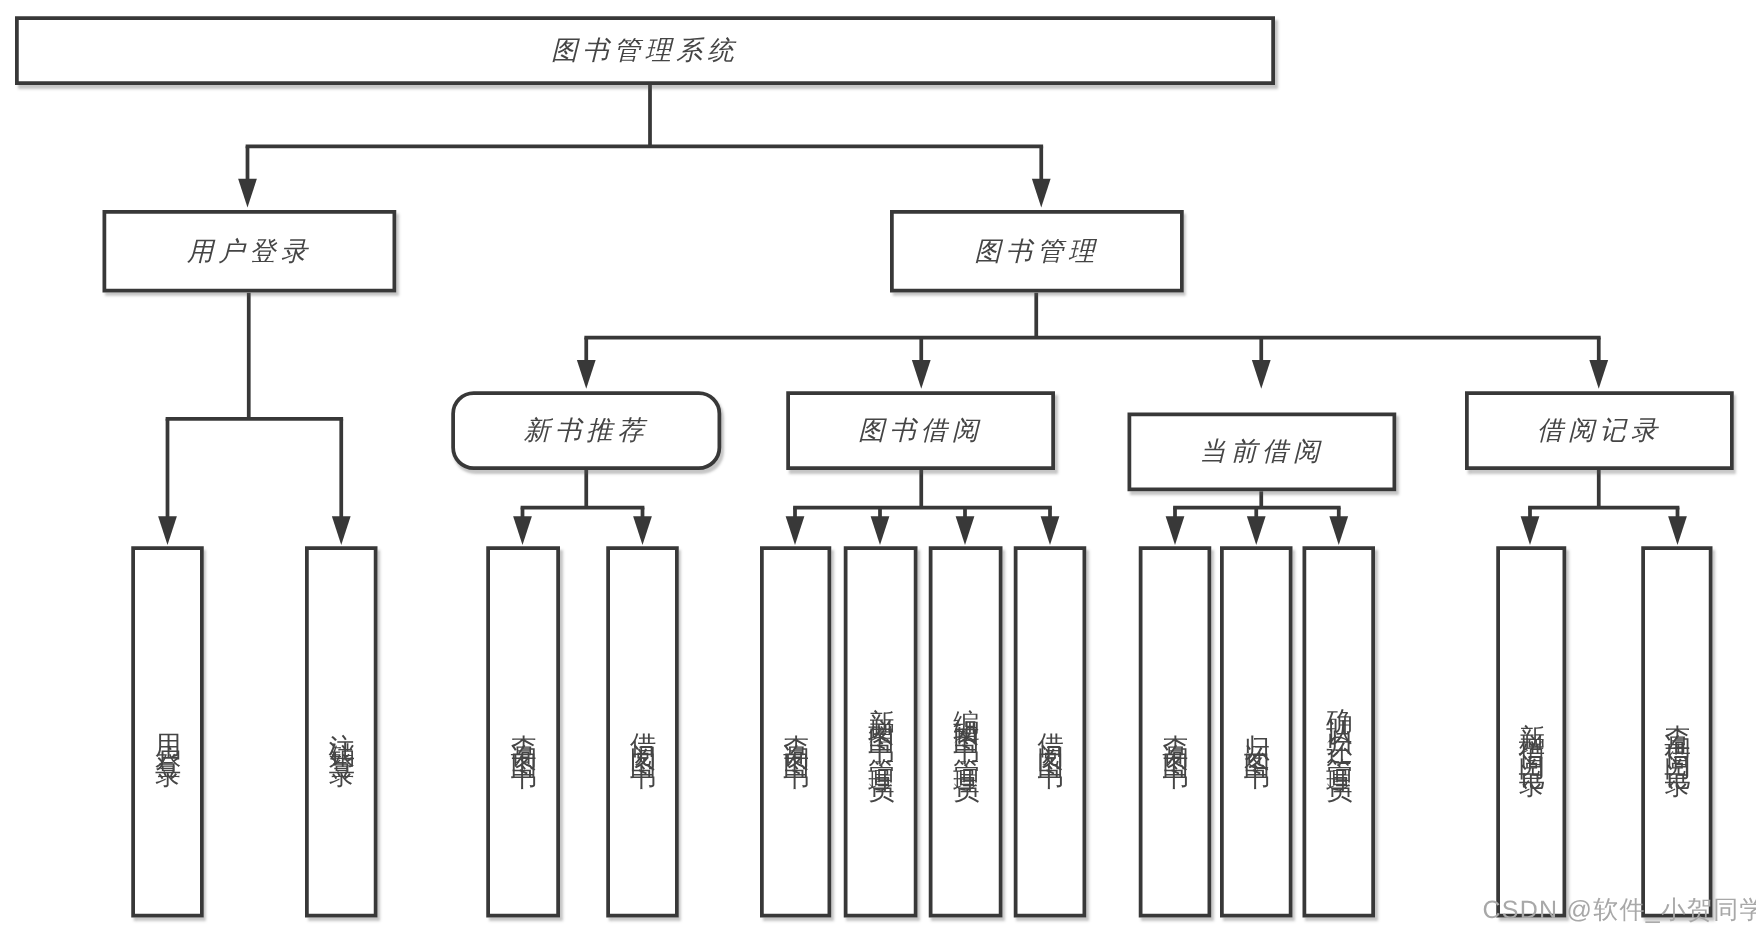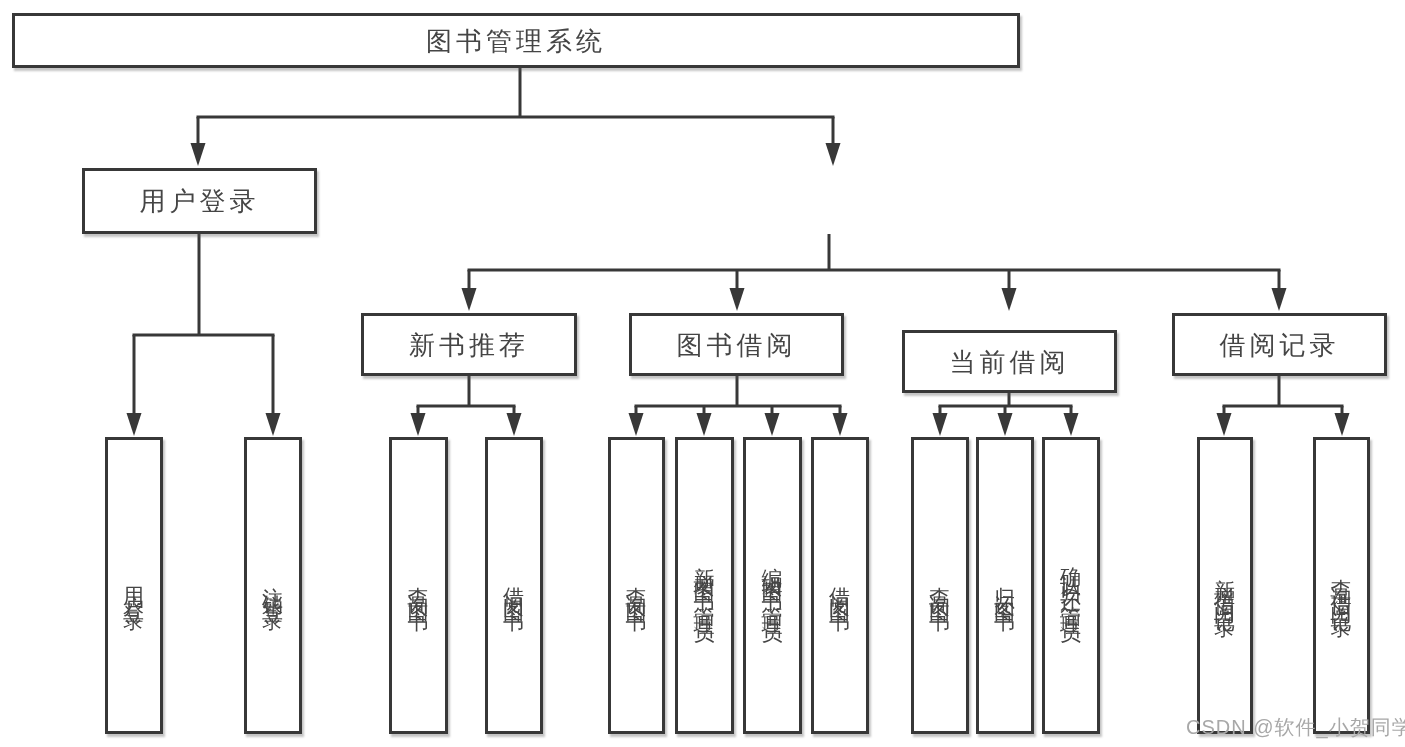--- a/index.html
+++ b/index.html
@@ -27,24 +27,25 @@
     background: #ffffff;
     border: 3px solid #383838;
     box-shadow: 2px 3px 2px rgba(90,90,90,0.35);
     display: flex;
     align-items: center;
     justify-content: center;
     color: #454545;
     z-index: 2;
   }
   .hlabel {
-    font-size: 26px;
+    font-size: 21px;
     letter-spacing: 4px;
     white-space: nowrap;
     line-height: 1;
+    font-style: italic;
   }
   .vlabel {
     writing-mode: vertical-rl;
     text-orientation: mixed;
     font-size: 21px;
     letter-spacing: 0.38em;
     line-height: 1;
     white-space: nowrap;
   }
   .watermark {
@@ -118,22 +119,25 @@
       <polygon points="1334.5,413 1349.5,413 1342,436" fill="#383838"></polygon>
     </svg>
 
   <div class="box" style="left:12px; top:13px; width:1008px; height:55px;">
     <span class="hlabel">图书管理系统</span>
   </div>
 
   <div class="box" style="left:82px; top:168px; width:235px; height:66px;">
     <span class="hlabel">用户登录</span>
   </div>
+  <div class="box" style="left:712px; top:168px; width:235px; height:66px;">
+    <span class="hlabel">图书管理</span>
+  </div>
 
-  <div class="box" style="left:361px; top:313px; width:216px; height:63px;">
+  <div class="box" style="left:361px; top:313px; width:216px; height:63px;border-radius:18px;">
     <span class="hlabel">新书推荐</span>
   </div>
   <div class="box" style="left:629px; top:313px; width:215px; height:63px;">
     <span class="hlabel">图书借阅</span>
   </div>
   <div class="box" style="left:902px; top:330px; width:215px; height:63px;">
     <span class="hlabel">当前借阅</span>
   </div>
   <div class="box" style="left:1172px; top:313px; width:215px; height:63px;">
     <span class="hlabel">借阅记录</span>

